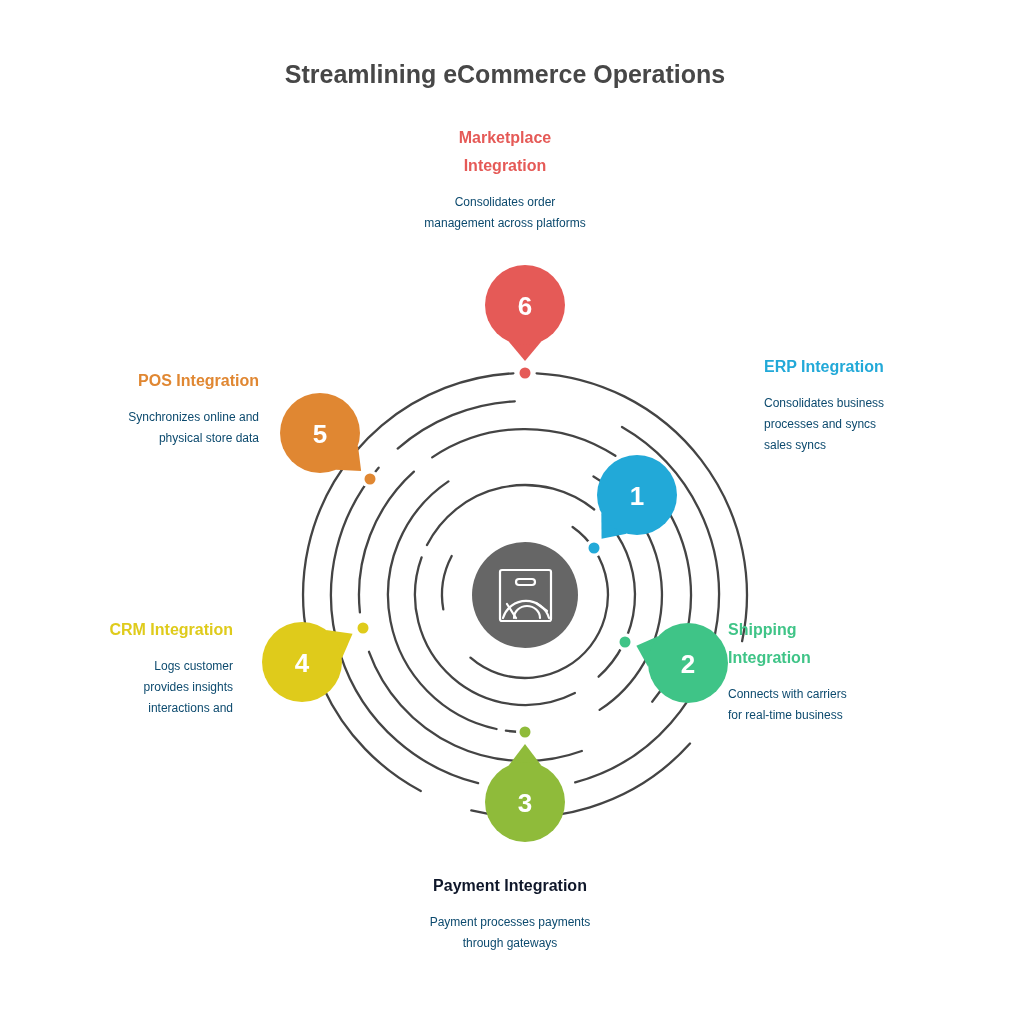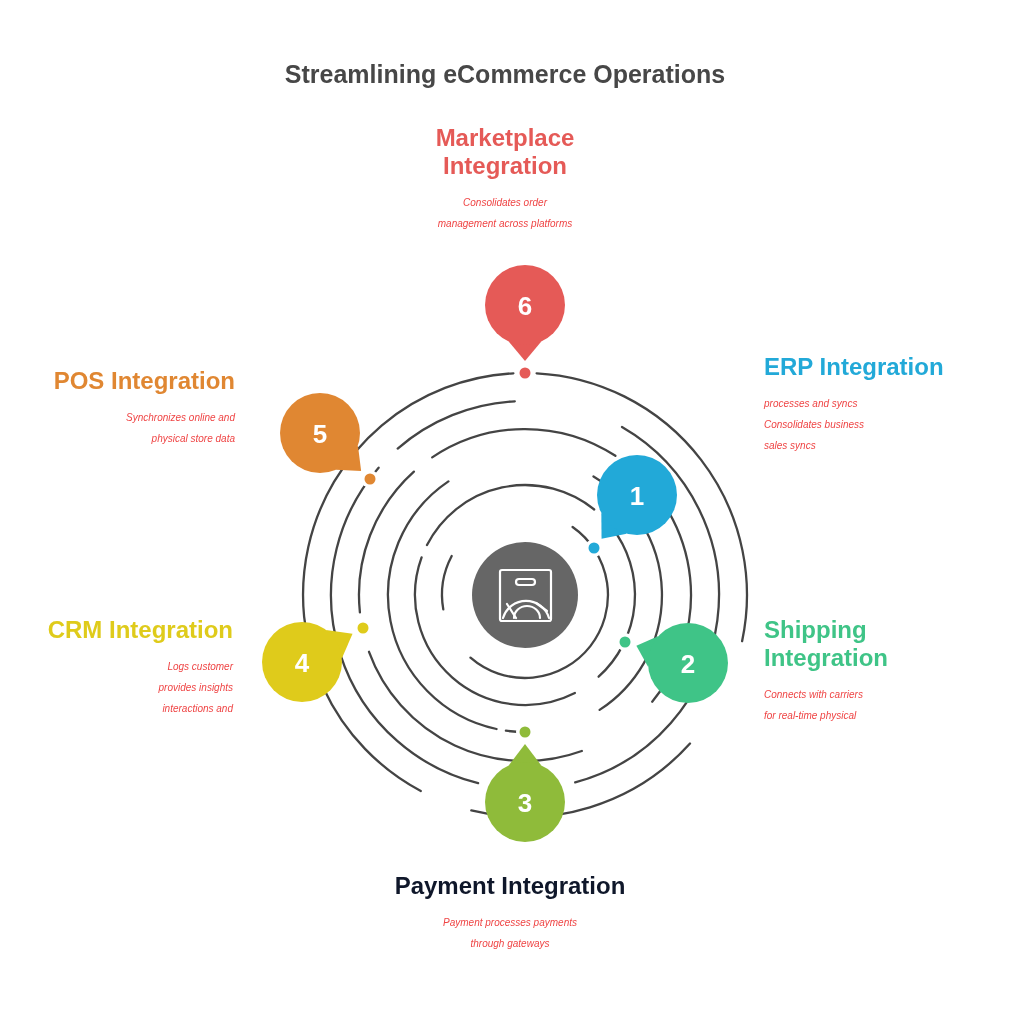--- a/index.html
+++ b/index.html
@@ -1,20 +1,20 @@
 <!DOCTYPE html>
 <html><head>
 <meta charset="utf-8">
 <style>
   html, body { margin: 0; padding: 0; background: #ffffff; }
   body { width: 1010px; height: 1024px; position: relative; overflow: hidden; font-family: "Liberation Sans", sans-serif; }
   .title { position: absolute; left: 0; width: 1010px; top: 60px; text-align: center; font-size: 25px; font-weight: bold; color: #474747; }
   .blk { position: absolute; }
-  .blk .h { font-weight: bold; font-size: 24px; line-height: 28px; }
-  .blk .d { font-size: 10px; color: #ef4444; line-height: 21px; margin-top: 12px; font-style: italic; }
+  .blk .h { font-weight: bold; font-size: 16px; line-height: 28px; }
+  .blk .d { font-size: 12px; color: #0c4a6e; line-height: 21px; margin-top: 12px; }
   .center { text-align: center; }
   .right { text-align: right; }
   .left { text-align: left; }
   svg.diagram { position: absolute; left: 0; top: 0; }
   .num { font-family: "Liberation Sans", sans-serif; font-weight: bold; font-size: 26px; fill: #ffffff; text-anchor: middle; dominant-baseline: central; }
 </style>
 </head>
 <body>
 
 <div class="title">Streamlining eCommerce Operations</div>
@@ -106,34 +106,34 @@
     <div>Consolidates order</div>
     <div>management across platforms</div>
   </div>
 </div>
 
 <div class="blk left" style="left:764px; top:353px; width:220px;">
   <div class="h" style="color: rgb(34, 169, 216);">
     <div>ERP Integration</div>
   </div>
   <div class="d">
+    <div>Consolidates business</div>
     <div>processes and syncs</div>
-    <div>Consolidates business</div>
     <div>sales syncs</div>
   </div>
 </div>
 
-<div class="blk left" style="left:764px; top:616px; width:220px;">
+<div class="blk left" style="left:728px; top:616px; width:220px;">
   <div class="h" style="color: rgb(63, 196, 135);">
     <div>Shipping</div>
     <div>Integration</div>
   </div>
   <div class="d">
     <div>Connects with carriers</div>
-    <div>for real-time physical</div>
+    <div>for real-time business</div>
   </div>
 </div>
 
 <div class="blk center" style="left:355px; top:872px; width:340px; margin-left:-15px;">
   <div class="h" style="color: #0f172a;">
     <div>Payment Integration</div>
   </div>
   <div class="d">
     <div>Payment processes payments</div>
     <div>through gateways</div>
@@ -144,21 +144,21 @@
   <div class="h" style="color: rgb(223, 203, 27);">
     <div>CRM Integration</div>
   </div>
   <div class="d">
     <div>Logs customer</div>
     <div>provides insights</div>
     <div>interactions and</div>
   </div>
 </div>
 
-<div class="blk right" style="left:8px; top:367px; width:227px;">
+<div class="blk right" style="left:32px; top:367px; width:227px;">
   <div class="h" style="color: rgb(224, 135, 50);">
     <div>POS Integration</div>
   </div>
   <div class="d">
     <div>Synchronizes online and</div>
     <div>physical store data</div>
   </div>
 </div>
 
 </body></html>

